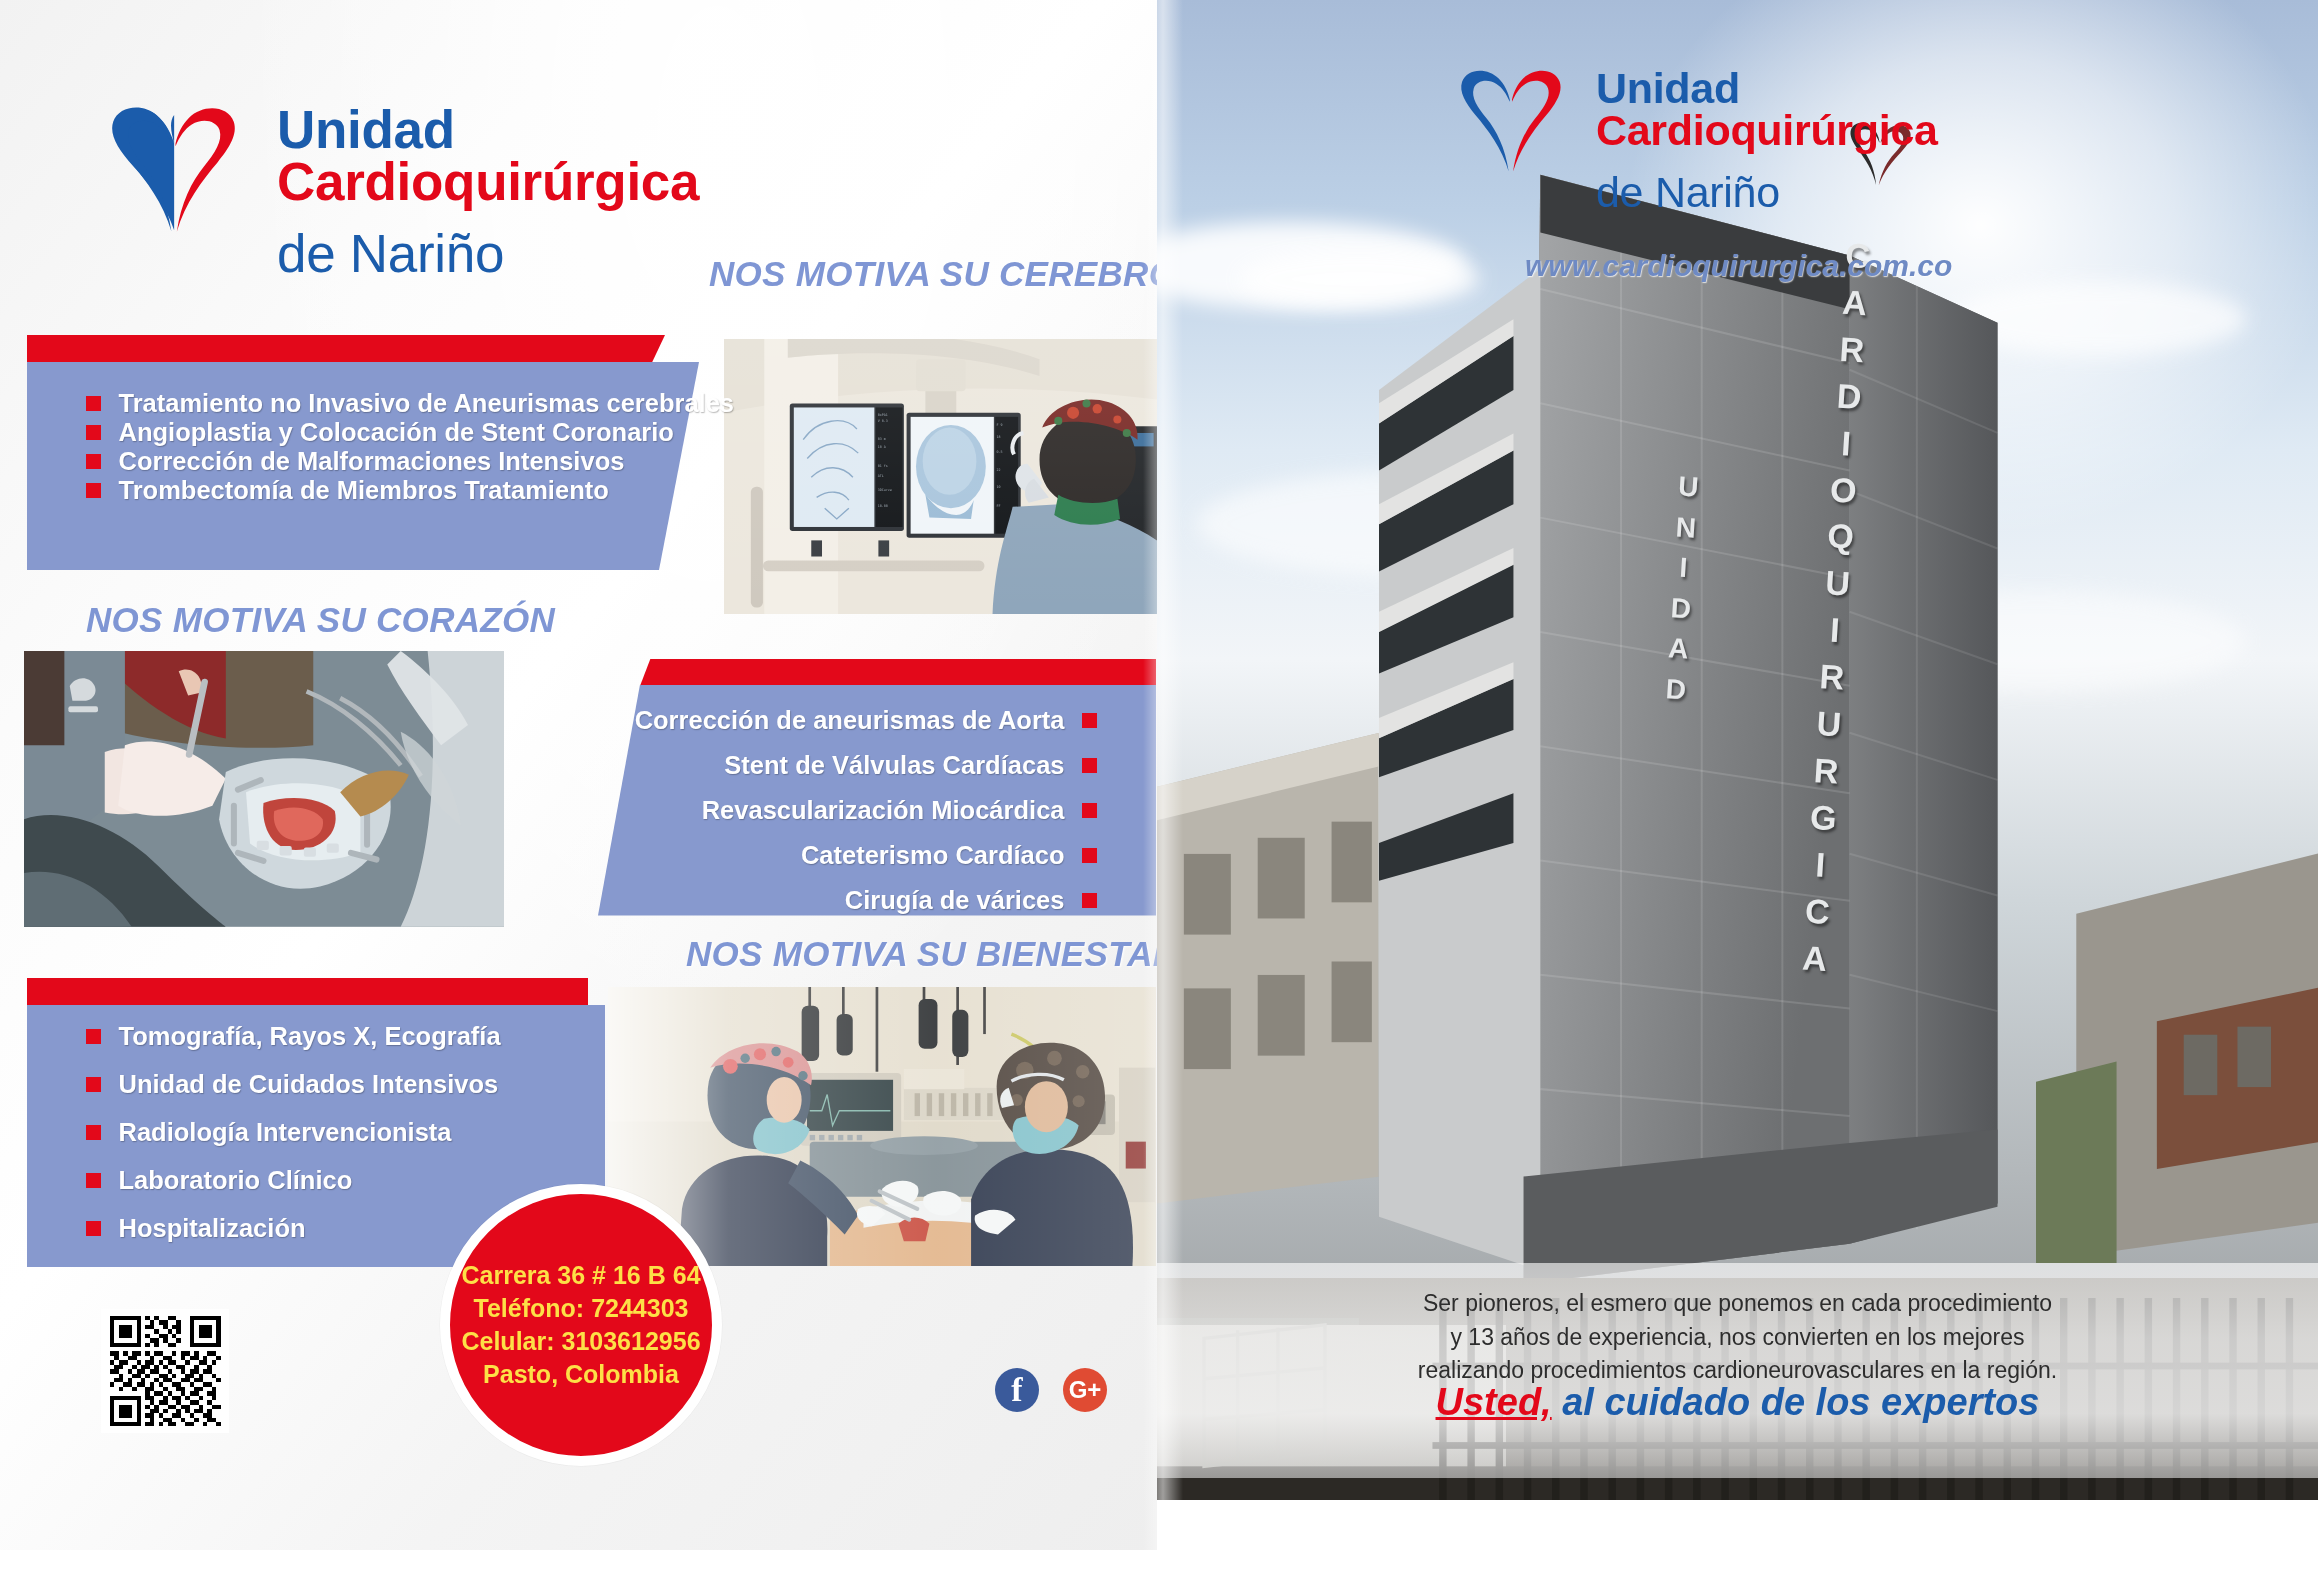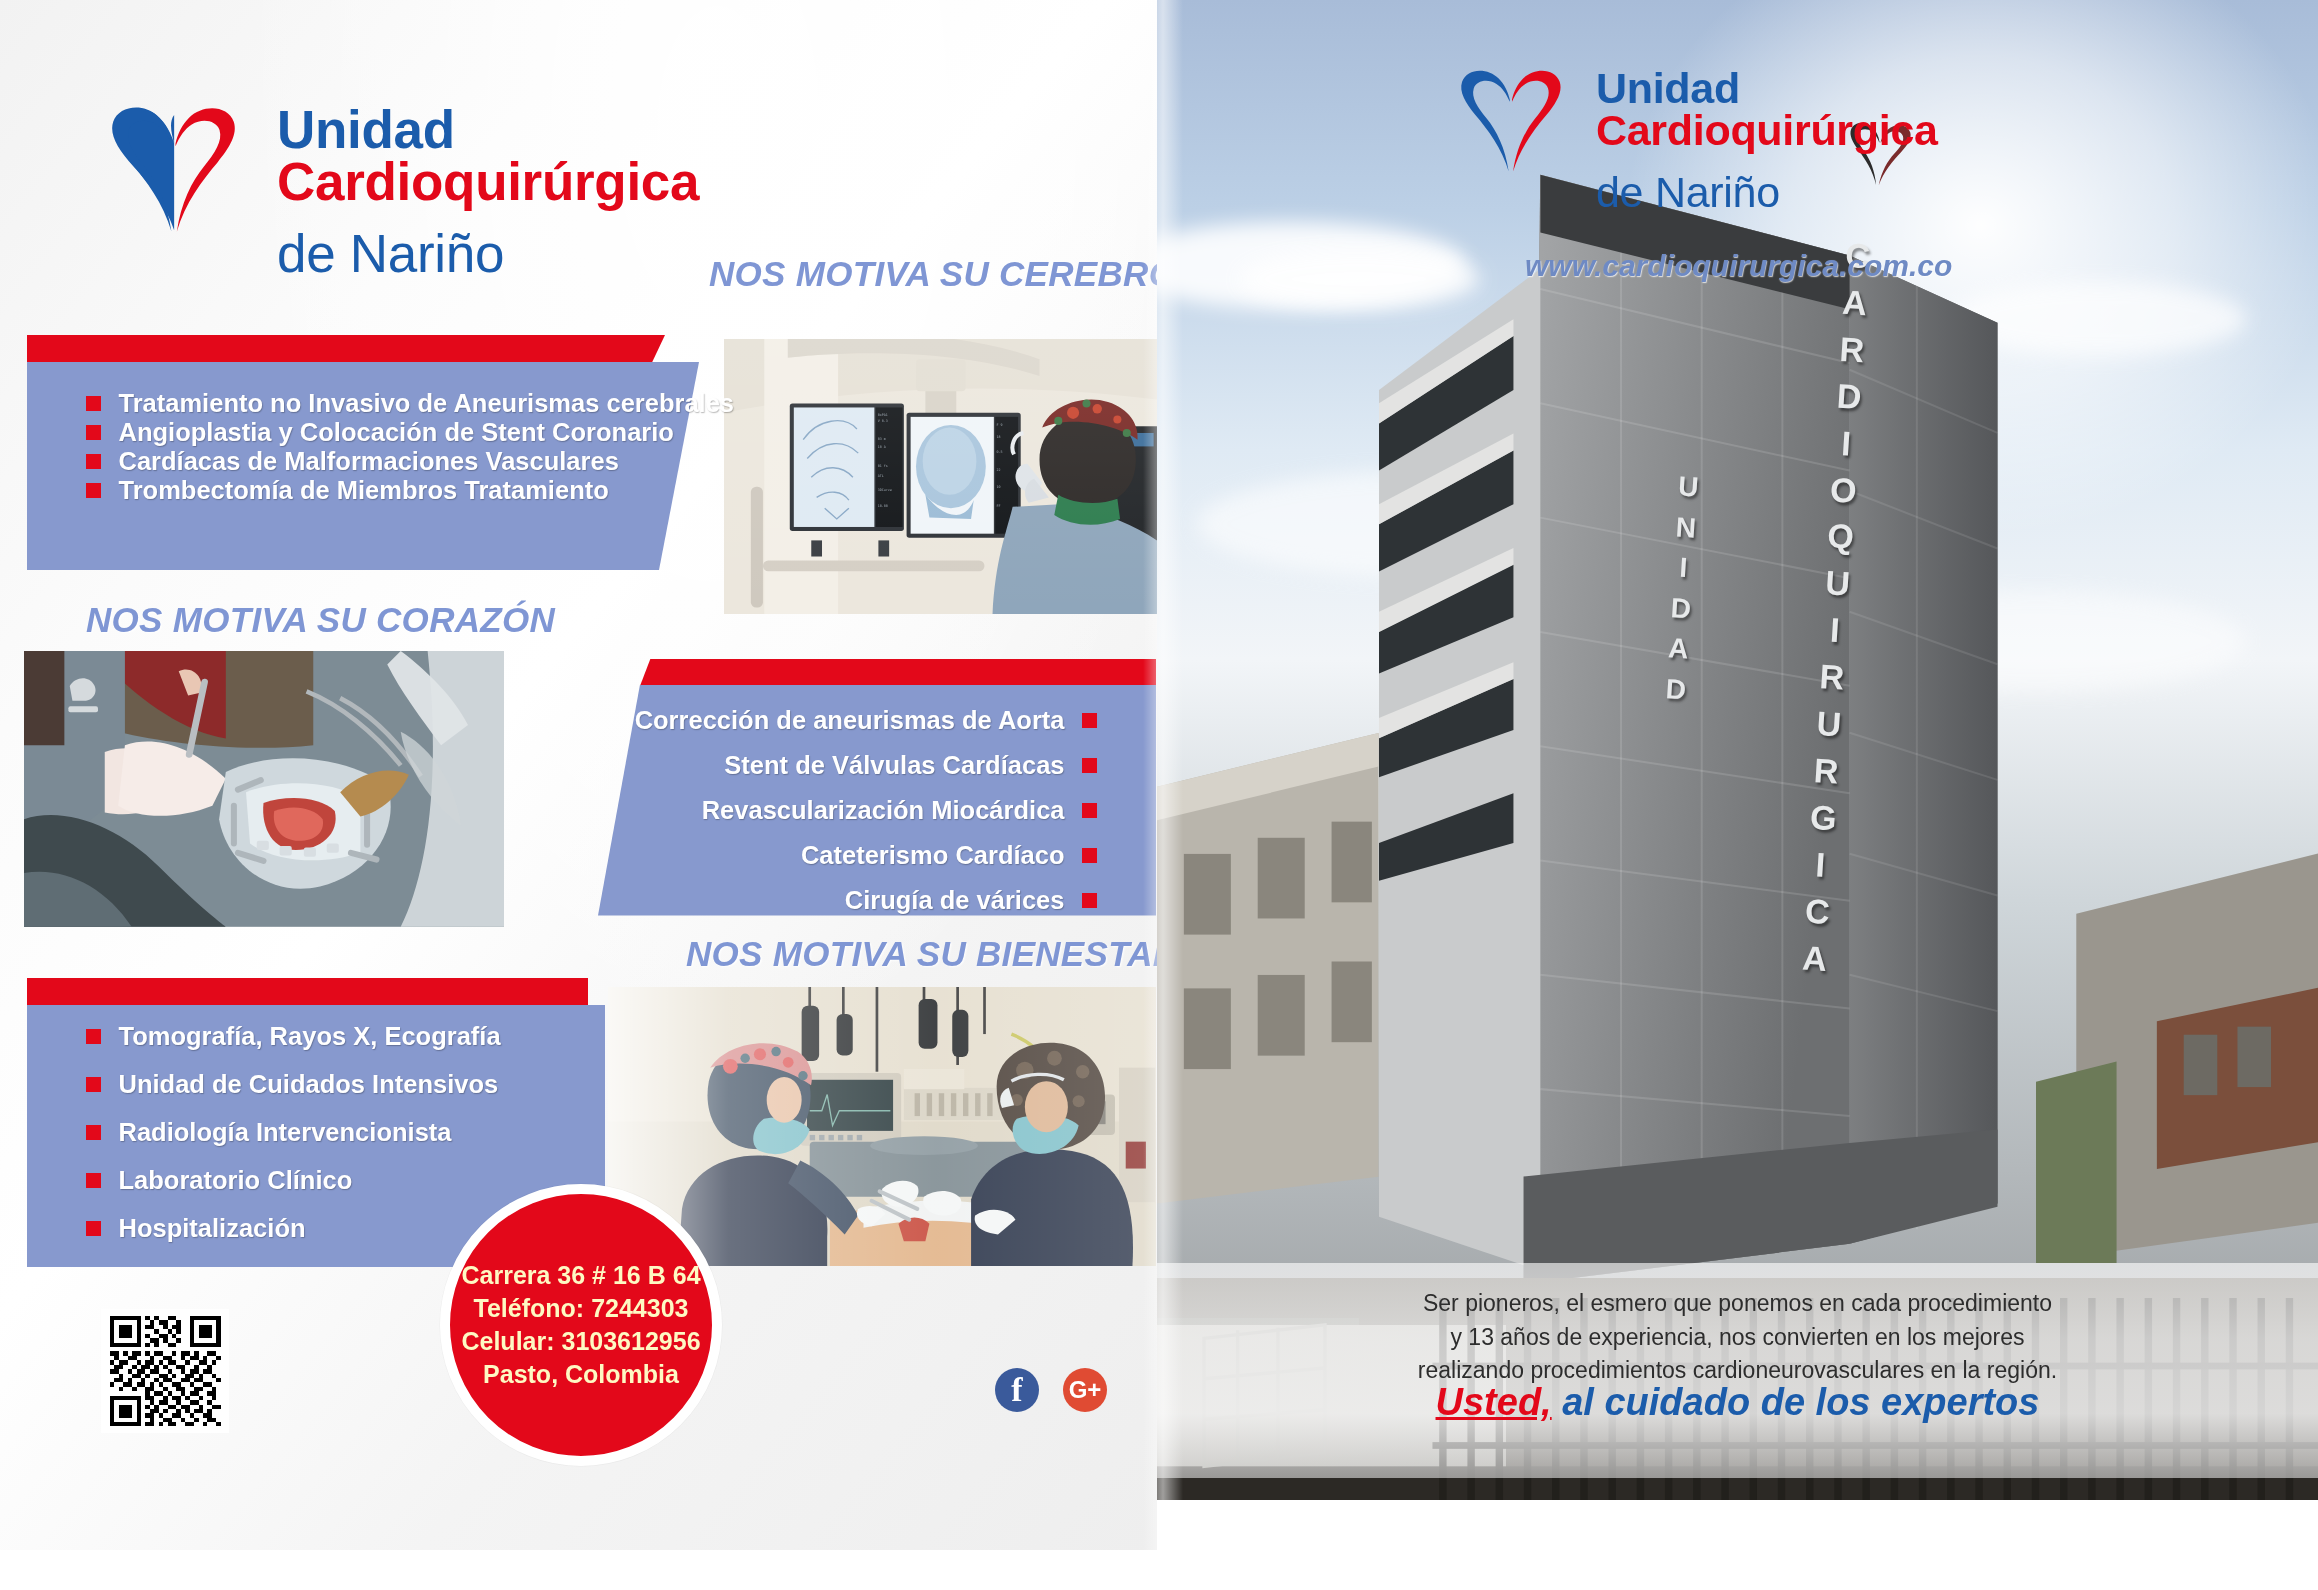--- a/index.html
+++ b/index.html
@@ -75,21 +75,21 @@
   #photo-neuro{left:724px;top:339px;width:433px;height:276px;}
   #photo-cardio{left:23.5px;top:651px;width:481px;height:276px;}
   #photo-or{left:608px;top:987px;width:548px;height:279px;}
 
   
   #contact-circle{position:absolute;left:440px;top:1184px;width:262px;height:262px;
     border-radius:50%;background:#e3081a;border:10.8px solid #ffffff;
     box-shadow:0 0 0 0.7px rgba(0,0,0,.03);
     display:flex;flex-direction:column;align-items:center;justify-content:center;
     text-align:center;}
-  #contact-circle div{color:#fef9c3;font-weight:bold;font-size:25px;line-height:1.32;
+  #contact-circle div{color:#fde047;font-weight:bold;font-size:25px;line-height:1.32;
     white-space:nowrap;}
 
   
   #qr-code{position:absolute;left:101px;top:1309px;width:128px;height:124px;
     background:#ffffff;padding:6.7px;box-sizing:border-box;}
   #qr-canvas{width:100%;height:100%;display:block;}
 
   
   #social-row{position:absolute;left:995px;top:1368px;display:flex;gap:24px;}
   .social-btn{width:44px;height:44px;border-radius:50%;display:flex;
@@ -258,21 +258,21 @@
       <div class="svc-item">
         <span class="svc-bullet"></span>
         <span>Tratamiento no Invasivo de Aneurismas cerebrales</span>
       </div>
       <div class="svc-item">
         <span class="svc-bullet"></span>
         <span>Angioplastia y Colocación de Stent Coronario</span>
       </div>
       <div class="svc-item">
         <span class="svc-bullet"></span>
-        <span>Cardíacas de Malformaciones Vasculares</span>
+        <span>Corrección de Malformaciones Intensivos</span>
       </div>
       <div class="svc-item">
         <span class="svc-bullet"></span>
         <span>Trombectomía de Miembros Tratamiento</span>
       </div>
     </div>
   </div>
 
   <div class="photo" id="photo-cardio">
     <svg class="photo-inner" viewBox="0 0 715 410" preserveAspectRatio="xMidYMid slice" xmlns="http://www.w3.org/2000/svg">

